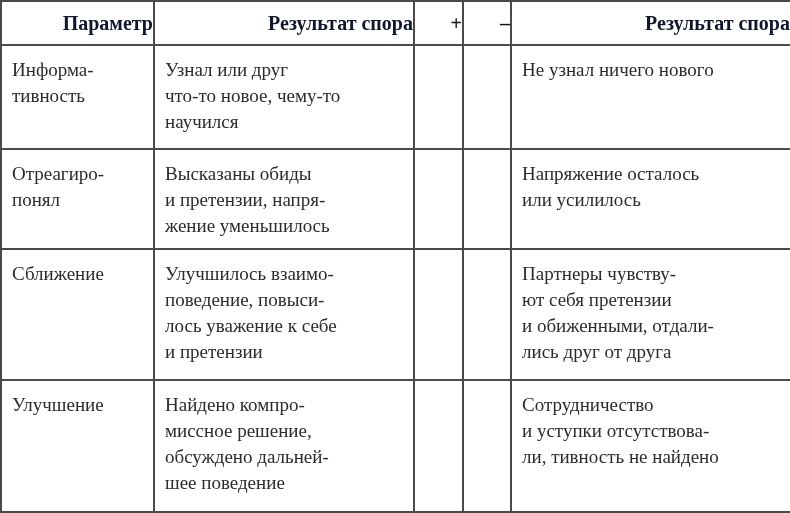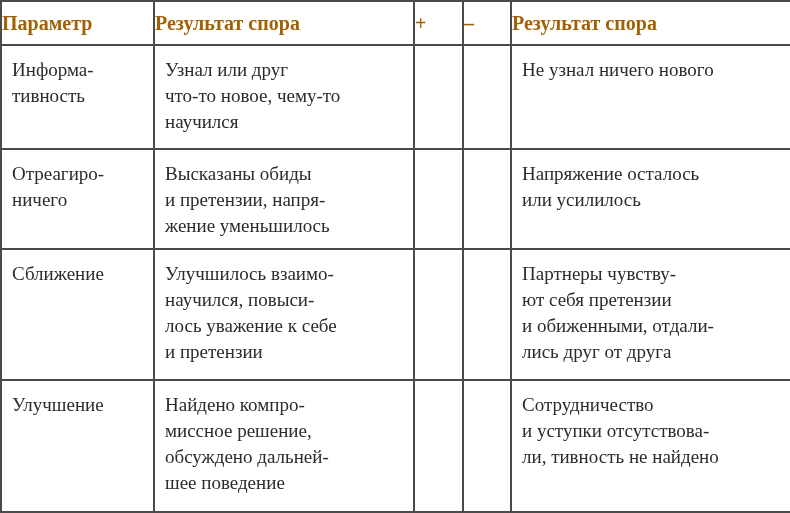--- a/index.html
+++ b/index.html
@@ -10,22 +10,22 @@
     width: 790px; height: 513px;
     border-collapse: collapse; table-layout: fixed;
     font-family: "Liberation Serif", "DejaVu Serif", serif;
   }
   .doc-table td, .doc-table th {
     border: 2px solid #4a4a4a;
     vertical-align: top;
     padding: 0;
   }
   .doc-table th {
-    font-weight: bold; font-size: 20px; text-align: left;
-    vertical-align: middle; height: 42px; color: #a16207;
+    font-weight: bold; font-size: 20px; text-align: right;
+    vertical-align: middle; height: 42px; color: #0f172a;
   }
   .doc-table td {
     font-size: 19px; line-height: 26px; text-align: left;
     padding: 11px 10px 8px 10px; color: #2c2c2c;
   }
   .doc-table td.mark { padding: 0; }
   .line { display: block; white-space: nowrap; }
   col.c1 { width: 153px; }
   col.c2 { width: 260px; }
   col.c3 { width: 49px; }
@@ -69,41 +69,41 @@
       </td>
       <td class="mark"></td>
       <td class="mark"></td>
       <td>
         <span class="line">Не узнал ничего нового</span>
       </td>
     </tr>
     <tr class="r2">
       <td>
         <span class="line">Отреагиро-</span>
-        <span class="line">ничего</span>
+        <span class="line">понял</span>
       </td>
       <td>
         <span class="line">Высказаны обиды</span>
         <span class="line">и претензии, напря-</span>
         <span class="line">жение уменьшилось</span>
       </td>
       <td class="mark"></td>
       <td class="mark"></td>
       <td>
         <span class="line">Напряжение осталось</span>
         <span class="line">или усилилось</span>
       </td>
     </tr>
     <tr class="r3">
       <td>
         <span class="line">Сближение</span>
       </td>
       <td>
         <span class="line">Улучшилось взаимо-</span>
-        <span class="line">научился, повыси-</span>
+        <span class="line">поведение, повыси-</span>
         <span class="line">лось уважение к себе</span>
         <span class="line">и претензии</span>
       </td>
       <td class="mark"></td>
       <td class="mark"></td>
       <td>
         <span class="line">Партнеры чувству-</span>
         <span class="line">ют себя претензии</span>
         <span class="line">и обиженными, отдали-</span>
         <span class="line">лись друг от друга</span>

